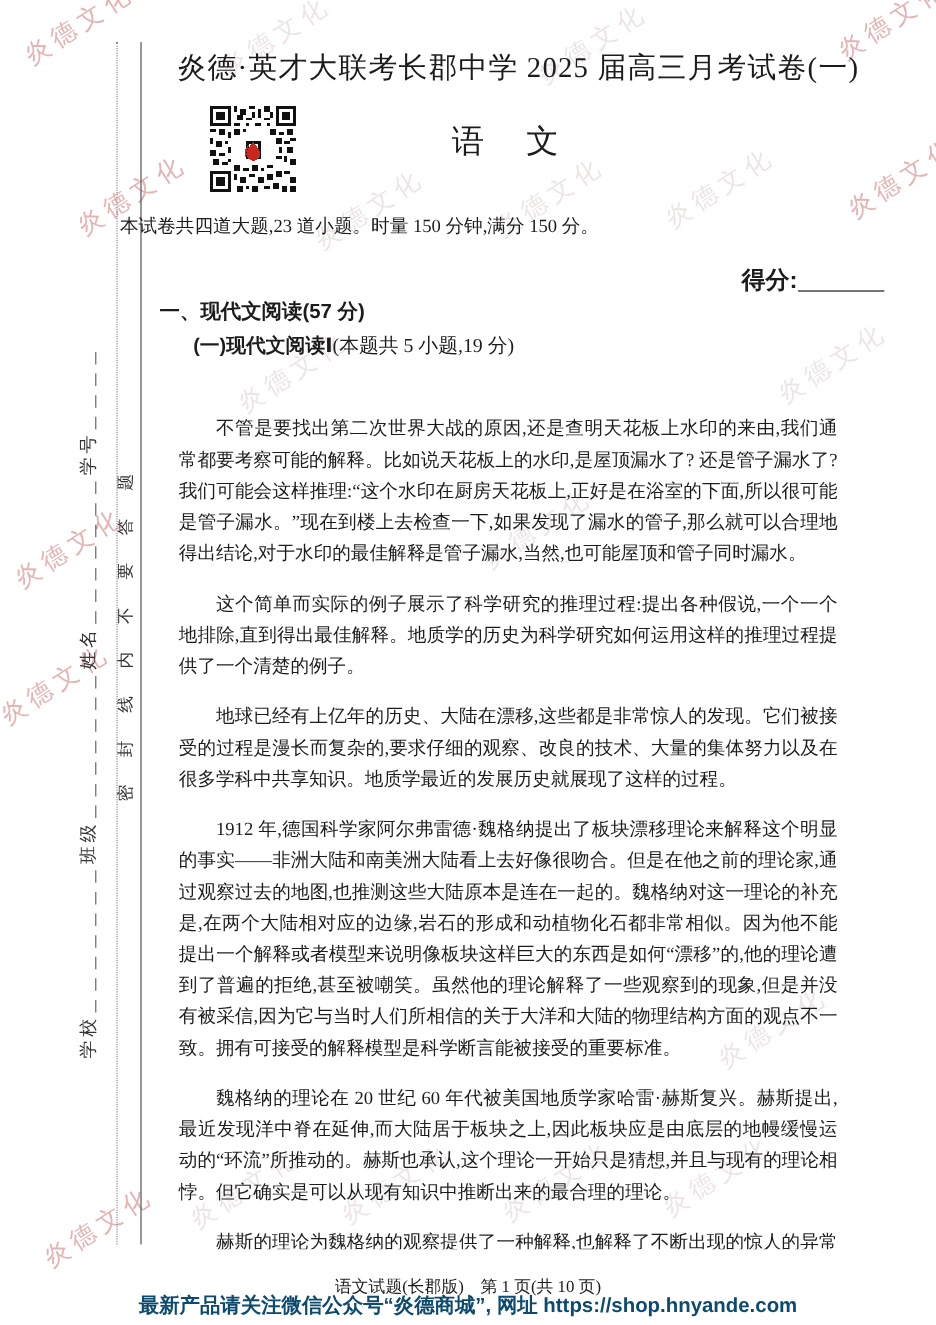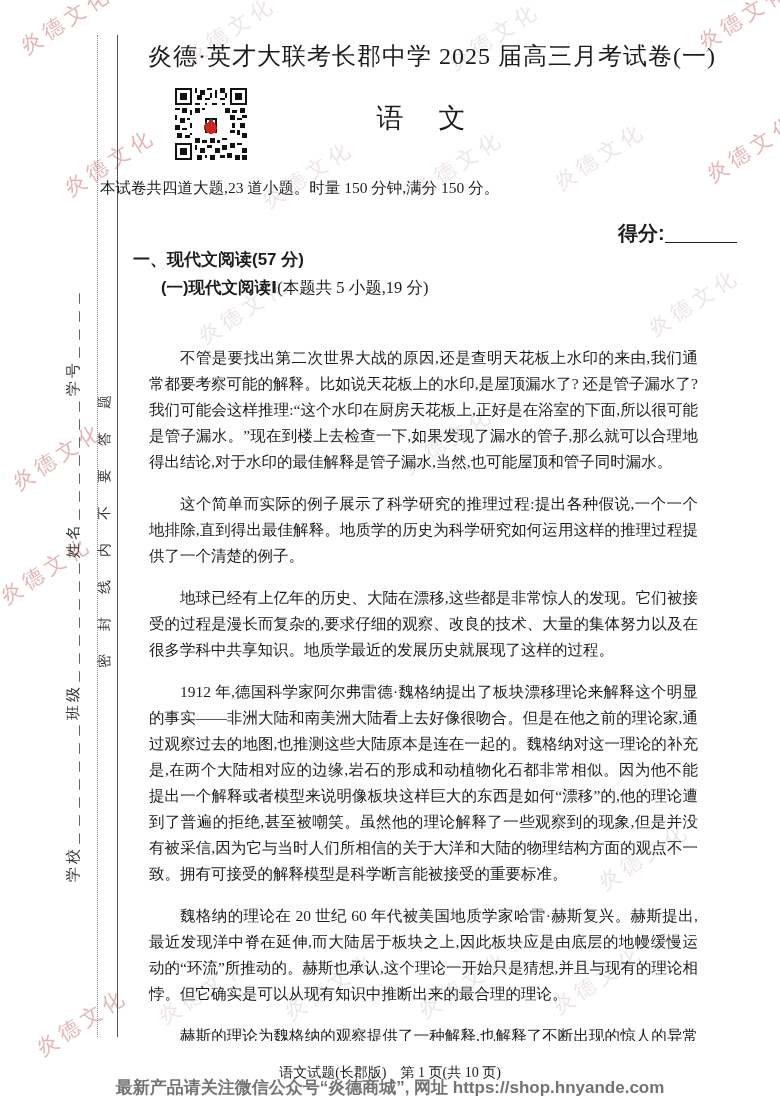--- a/index.html
+++ b/index.html
@@ -48,21 +48,21 @@
   .sec2 .b{font-family:"Liberation Sans","DejaVu Sans",sans-serif;font-weight:bold;margin-left:28px;}
   .instruction{position:absolute;left:165px;top:306px;font-size:16px;}
   .passage{position:absolute;left:133px;top:329px;width:581px;max-height:712px;overflow:hidden;
            font-size:15.5px;line-height:26px;text-align:justify;text-justify:inter-ideograph;}
   .passage p{margin:16px;text-indent:2em;}
 
   
   .footer-page{position:absolute;left:100px;top:1043px;width:580px;text-align:center;font-size:14px;margin-top:21px;}
   .footer-promo{position:absolute;left:0;top:1076px;width:780px;text-align:center;
                 font-family:"Liberation Sans","DejaVu Sans",sans-serif;
-                font-weight:bold;font-size:17px;color:#737373;}
+                font-weight:bold;font-size:17px;color:#0c4a6e;}
 </style>
 </head>
 <body>
 
 <div class="page">
 
   <span class="wm wm1 wm-pink">炎德文化</span>
   <span class="wm wm2 wm-faint">炎德文化</span>
   <span class="wm wm3 wm-pink">炎德文化</span>
   <span class="wm wm4 wm-faint">炎德文化</span>

